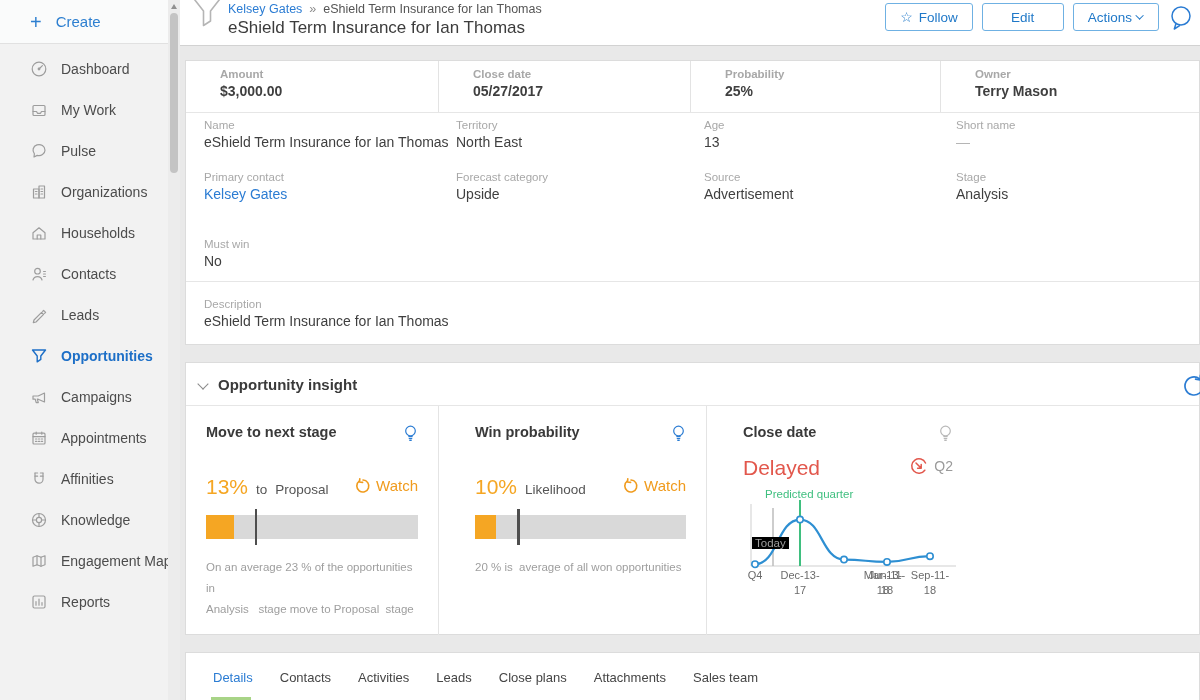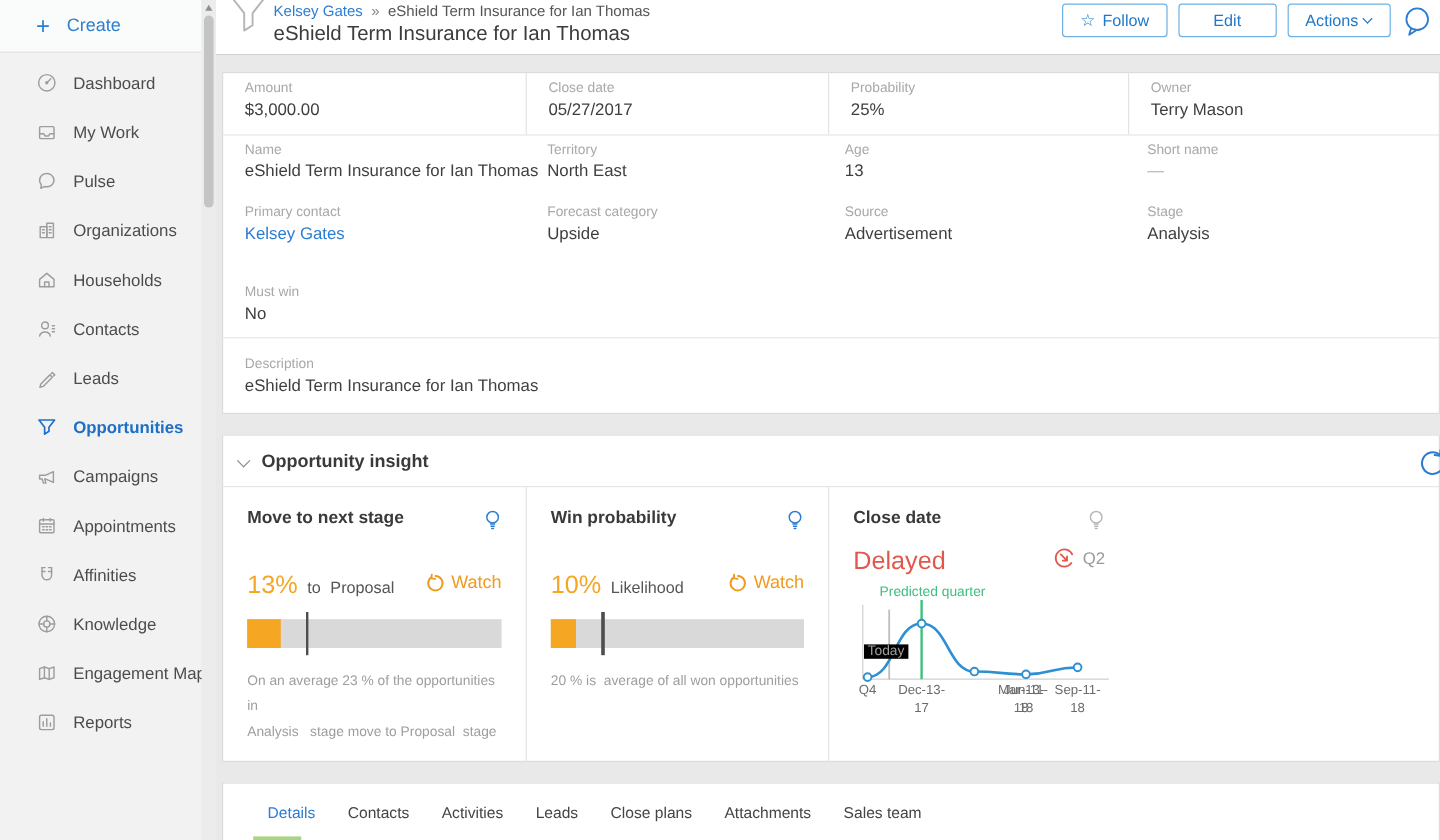--- a/index.html
+++ b/index.html
@@ -49,37 +49,37 @@
          gap:6px; padding:0 14px; cursor:pointer; font-family:inherit; }
   .btn .star { font-size:14px; }
   .chev-dn { display:inline-block; width:6px; height:6px; border-left:1.4px solid #1f78c8;
              border-bottom:1.4px solid #1f78c8; transform:rotate(-45deg) translateY(-2px); }
 
   
   .fields-card { top:60px; height:285px; }
   .frow1 { position:absolute; left:0; top:0; width:100%; height:52px;
            display:grid; grid-template-columns:253px 252px 250px 258px;
            border-bottom:1px solid #e6e6e6; }
-  .fr1cell { padding:7px 0 0 18px; border-right:1px solid #e3e3e3; }
+  .fr1cell { padding:7px 0 0 34px; border-right:1px solid #e3e3e3;font-weight:bold; }
   .fr1cell:last-child { border-right:none; }
   .flabel { font-size:11.5px; color:#a8a8a8; }
   .fvalue { font-size:14px; color:#3f3f3f; margin-top:3px; }
   .fvalue.link { color:#2b7cd3; cursor:pointer; }
   .fcell { position:absolute; }
   .fdivider { position:absolute; left:0; top:220px; width:100%; height:1px; background:#e6e6e6; }
 
   
   .insight-card { top:362px; height:273px; }
   .insight-header { position:relative; height:43px; border-bottom:1px solid #e6e6e6; }
   .col-chev { position:absolute; left:13px; top:17px; width:8px; height:8px;
               border-left:1.5px solid #8a8a8a; border-bottom:1.5px solid #8a8a8a;
               transform:rotate(-45deg); cursor:pointer; }
   .insight-title { position:absolute; left:32px; top:13px; font-size:15px; font-weight:bold; color:#3a3a3a; }
   .refresh { position:absolute; right:-8px; top:10px; cursor:pointer; }
-  .insight-body { display:grid; grid-template-columns:253px 252px 250px 258px; height:229px; }
+  .insight-body { display:grid; grid-template-columns:253px 252px 250px 258px; height:229px;gap:16px; }
   .icol { padding:18px 20px 0 20px; border-right:1px solid #e4e4e4; position:relative; }
   .icol:last-child { border-right:none; }
   .ctitle-row { display:flex; align-items:flex-start; justify-content:space-between; }
   .ctitle { font-size:14.5px; font-weight:bold; color:#393939; }
   .metric-row { display:flex; align-items:baseline; gap:8px; margin-top:13px; }
   .big-orange { font-size:21px; color:#f5a623; }
   .big-red { font-size:21px; color:#e2574c; }
   .metric-suffix { font-size:13.5px; color:#555; }
   .watch { margin-left:auto; display:flex; align-items:center; gap:5px; color:#f09b1d;
            font-size:15px; cursor:pointer;margin-top:21px; }
@@ -104,21 +104,21 @@
   .xlab { position:absolute; top:84px; transform:translateX(-50%); text-align:center;
           font-size:11px; color:#6b6b6b; line-height:1.35; white-space:nowrap; }
 
   
   .action-row { display:flex; align-items:center; gap:9px; margin-top:12px; }
   .action-link { color:#2b7cd3; font-size:14px; cursor:pointer; }
   .check { margin-left:auto; color:#2b7cd3; font-size:17px; cursor:pointer; }
 
   
   .tabs-card { top:652px; height:48px; border-bottom:none; }
-  .tabs { display:flex; gap:23px; padding-left:35px; height:100%; }
+  .tabs { display:flex; gap:23px; padding-left:25px; height:100%; }
   .tab { position:relative; font-size:13px; color:#454545; padding:17px 2px 0 2px; cursor:pointer; }
   .tab.active { color:#2b7cd3; }
   .tab.active::after { content:""; position:absolute; left:0; right:0; bottom:-34px; height:37px; }
   .tab-underline { position:absolute; left:25px; bottom:0; width:40px; height:3px; background:#a8d487; }
 
   .bulb { flex:none; }
   svg.mini { display:block; }
 </style>
 </head>
 <body>

